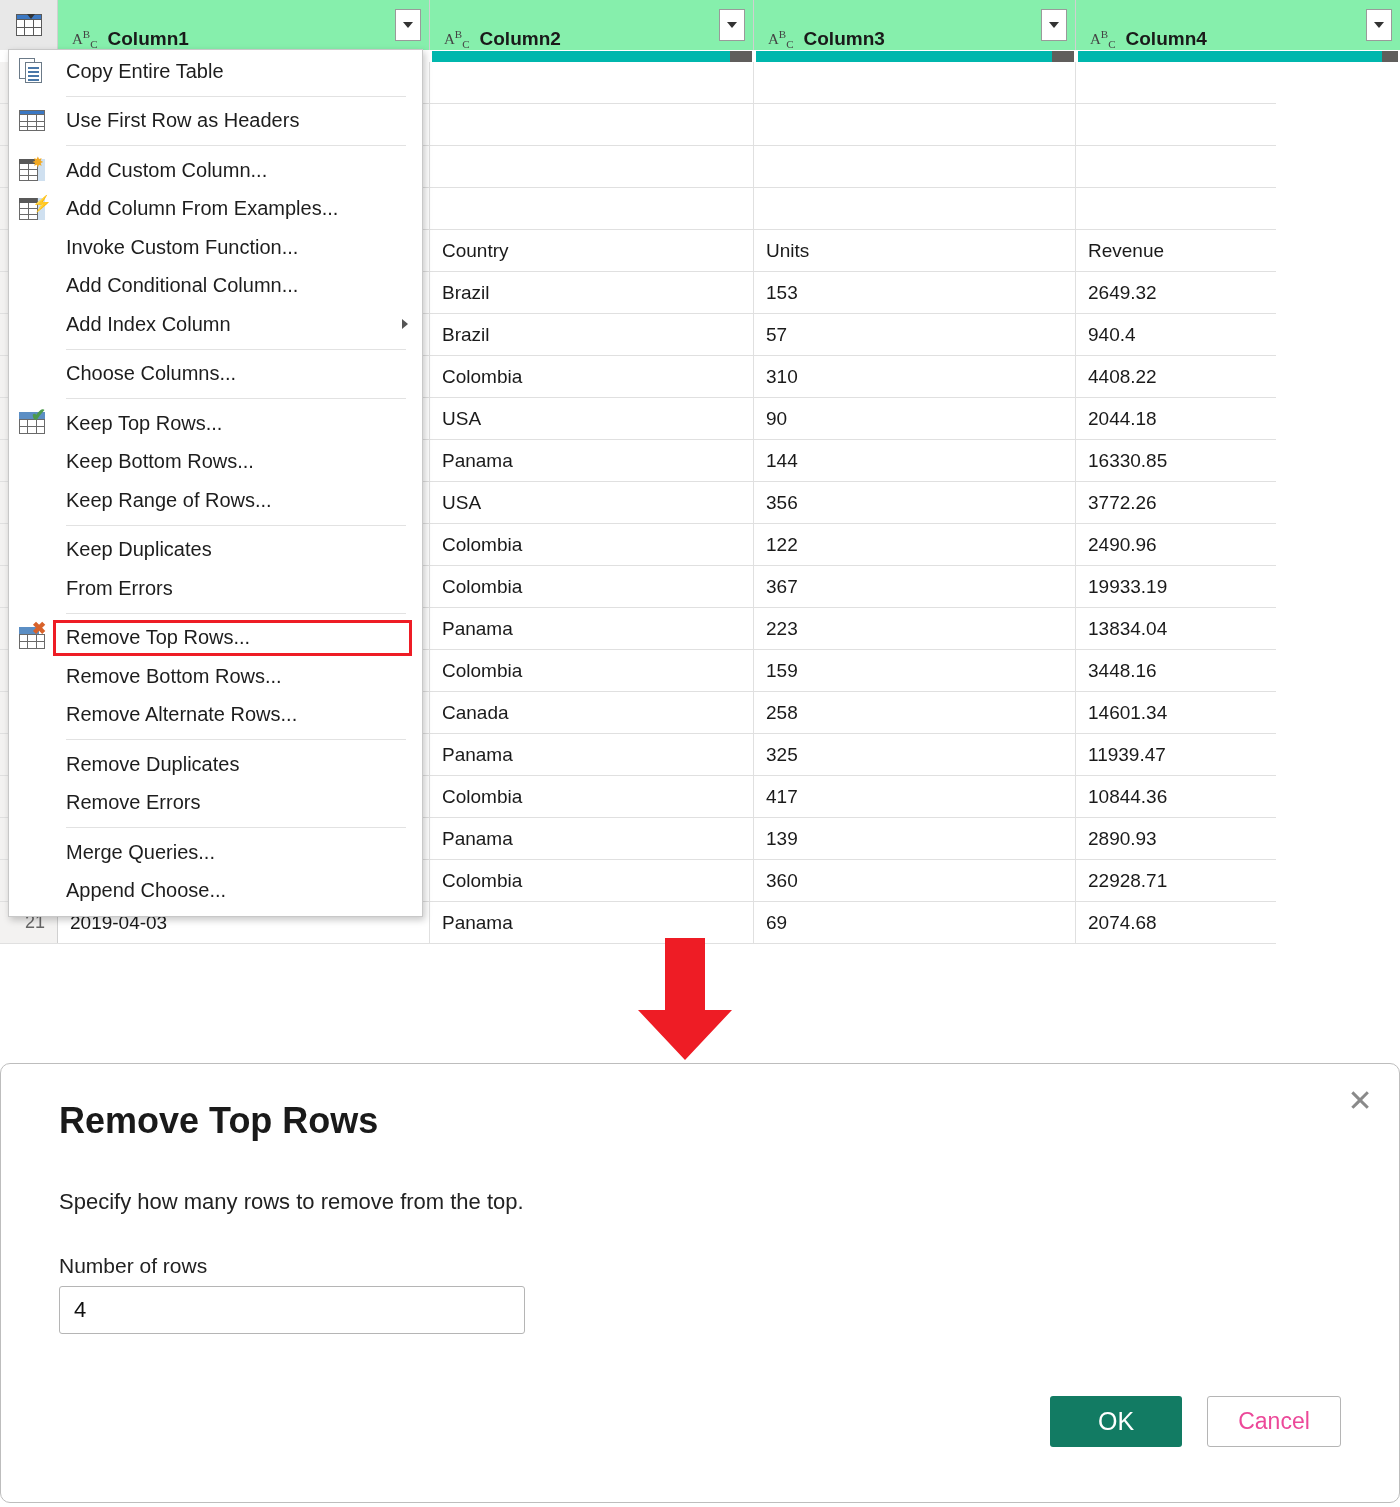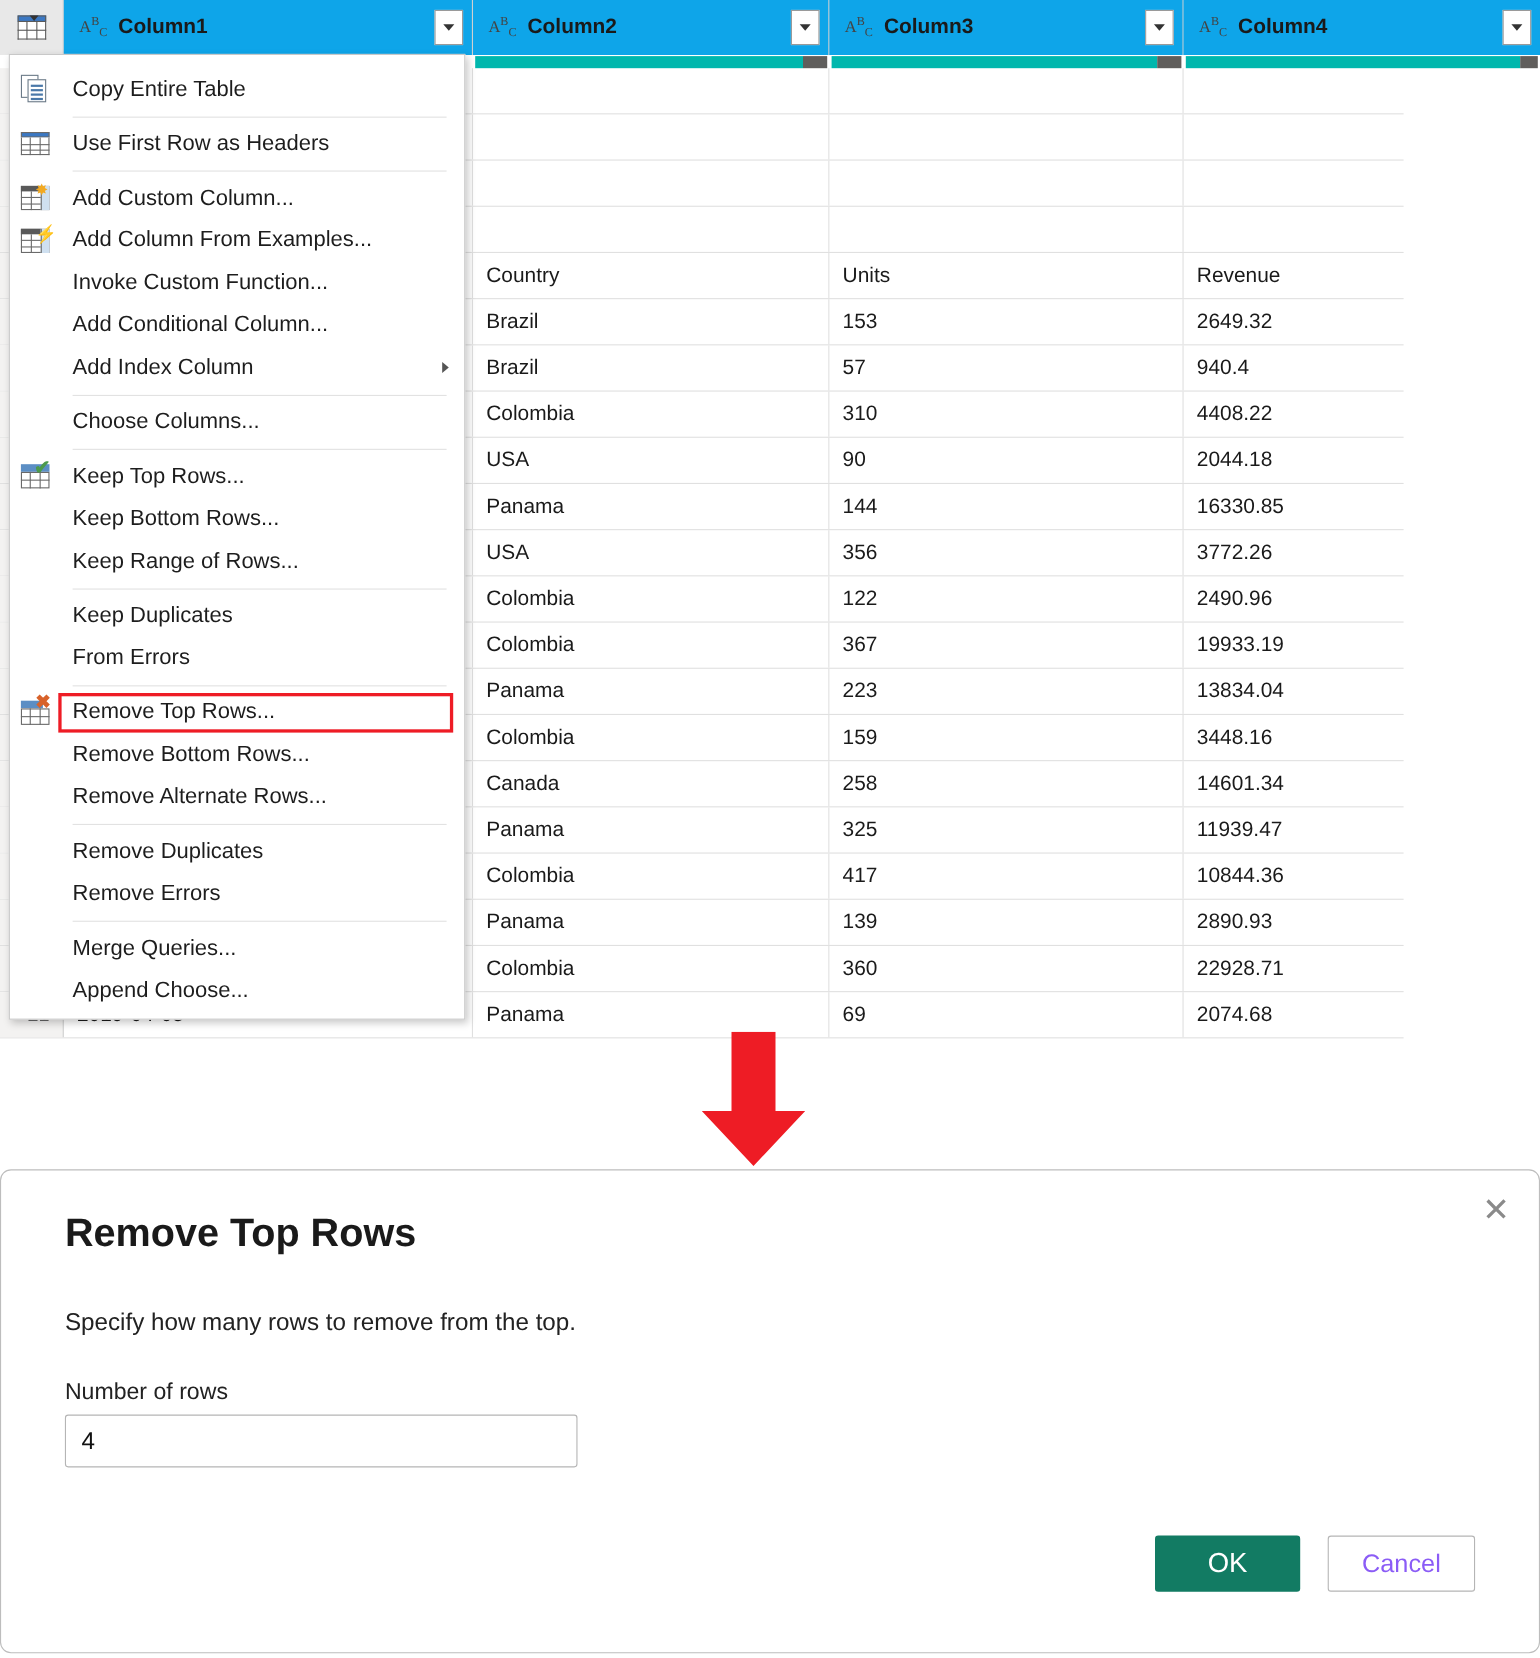--- a/index.html
+++ b/index.html
@@ -18,22 +18,22 @@
 
   .col-header-row{
     position:absolute;left:0;top:0;width:1400px;height:50px;
     background:#f3f2f1;
     border-bottom:1px solid #d6d6d6;
     box-sizing:border-box;
   }
   .col-header{
     position:absolute;top:0;height:50px;box-sizing:border-box;
     border-right:1px solid #d0d0d0;
-    display:flex;align-items:center;
-    background:#0ea5e9;
+    display:flex;align-items:flex-end;
+    background:#86efac;
   }
   .type-icon{
     font-size:15px;color:#444;margin-left:14px;margin-right:10px;
     font-family:"Liberation Serif", serif;letter-spacing:0px;white-space:nowrap;
   }
   .type-icon sup{font-size:11px;vertical-align:super;}
   .type-icon sub{font-size:11px;vertical-align:sub;}
   .col-title{font-size:19px;font-weight:bold;color:#1a1a1a;}
   .col-filter-btn{
     position:absolute;right:8px;top:9px;width:26px;height:32px;
@@ -74,21 +74,21 @@
   .c1{width:372px;flex:0 0 372px;}
   .c2{width:324px;flex:0 0 324px;}
   .c3{width:322px;flex:0 0 322px;}
   .c4{width:324px;flex:0 0 324px;border-right:none;}
 
   
   #context-menu{
     position:absolute;left:8px;top:49px;width:415px;
     background:#ffffff;border:1px solid #c8c8c8;
     box-shadow:2px 3px 7px rgba(0,0,0,.22);
-    padding:12px 0 6px 0;box-sizing:border-box;
+    padding:2px 0 6px 0;box-sizing:border-box;
     z-index:30;
   }
   .menu-item{
     position:relative;height:38.5px;display:flex;align-items:center;
     padding-left:0;font-size:20px;color:#1d1d1d;cursor:default;
   }
   .menu-item .mi-icon{position:absolute;left:10px;top:50%;transform:translateY(-50%);width:30px;height:26px;}
   .menu-item .mi-label{margin-left:57px;}
   .menu-sep{height:1px;background:#e2e2e2;margin:5px 16px 5px 57px;}
   .submenu-arrow{position:absolute;right:14px;top:50%;transform:translateY(-50%);
@@ -152,21 +152,21 @@
     font-size:22px;color:#111;padding-left:14px;font-family:"Liberation Sans",sans-serif;
     background:#fff;outline:none;
   }
   #btn-ok{
     position:absolute;left:1049px;top:332px;width:132px;height:51px;
     background:#127b63;color:#fff;border:none;border-radius:3px;
     font-size:25px;font-family:"Liberation Sans",sans-serif;cursor:pointer;
   }
   #btn-cancel{
     position:absolute;left:1206px;top:332px;width:134px;height:51px;
-    background:#fff;color:#8b5cf6;border:1px solid #b5b5b5;border-radius:3px;
+    background:#fff;color:#ec4899;border:1px solid #b5b5b5;border-radius:3px;
     font-size:23px;font-family:"Liberation Sans",sans-serif;cursor:pointer;
   }
 </style>
 </head>
 <body>
 
 <div id="grid-area">
 
   <div class="col-header-row">
 

